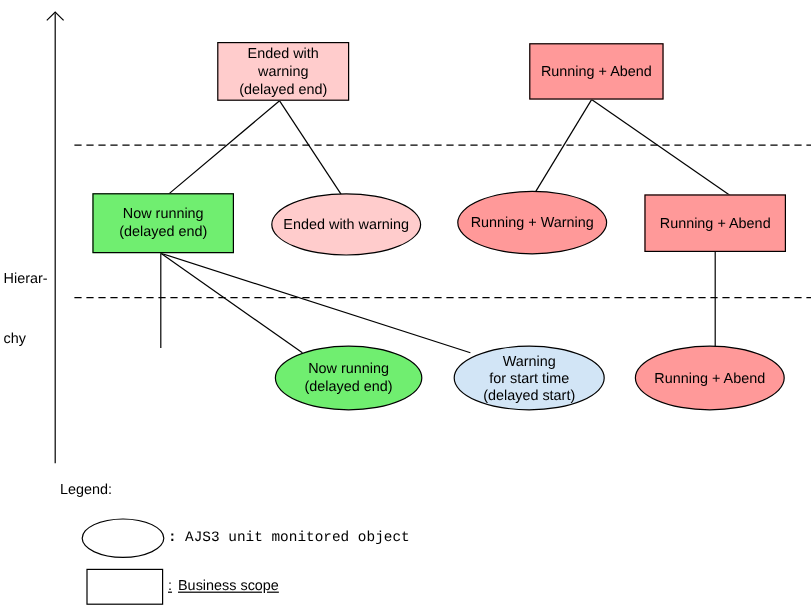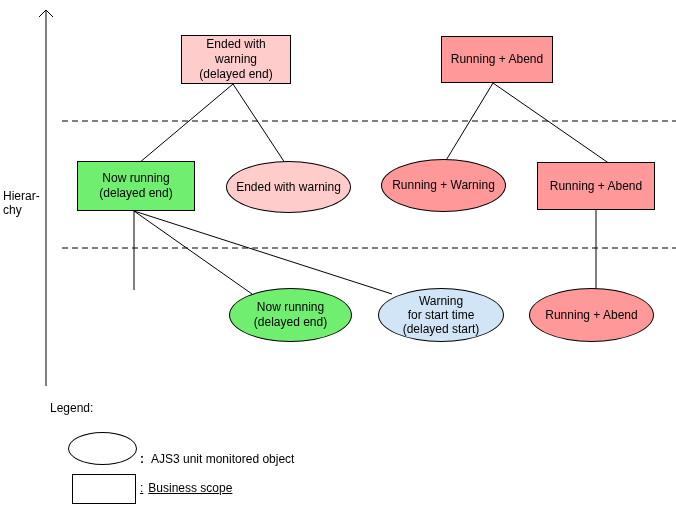--- a/index.html
+++ b/index.html
@@ -35,38 +35,38 @@
   .n4 { left: 226px; top: 161px; width: 125px; height: 52px; }
   .n5 { left: 381px; top: 159px; width: 125px; height: 53px; }
   .n6 { left: 78px;  top: 288px; width: 125px; height: 53px; }
   .n7 { left: 229px; top: 288px; width: 123px; height: 54px; }
   .n8 { left: 378px; top: 288px; width: 126px; height: 54px; line-height: 14px; }
   .n9 { left: 529px; top: 288px; width: 125px; height: 54px; }
   #hier-label {
     position: absolute; left: 3px; top: 189px;
     font-size: 12px; line-height: 14px; color: #000;
   }
-  #hier-label span { display: block; }
+  #hier-label span { display: block; margin-top: 36px; }
   
   #legend-title {
     position: absolute; left: 50px; top: 401px;
     font-size: 12px; color: #000;
   }
   #legend-ellipse {
     position: absolute; left: 68px; top: 432px; width: 69px; height: 33px;
     box-sizing: border-box; border: 1px solid #000; border-radius: 50%;
     background: #FFFFFF;
   }
   #legend-rect {
     position: absolute; left: 72px; top: 474px; width: 64px; height: 30px;
     box-sizing: border-box; border: 1px solid #000;
     background: #FFFFFF;
   }
   .legend-row { position: absolute; font-size: 12px; color: #000; white-space: nowrap; }
-  #legend-row-1 { left: 140px; top: 452px; }
+  #legend-row-1 { left: 140px; top: 441px; font-family: Liberation Mono, monospace; }
   #legend-row-2 { left: 140px; top: 481px; text-decoration: underline; }
   .sep-bold { font-weight: bold; margin-right: 7px; }
   .sep-norm { margin-right: 5px; }
 </style>
 </head>
 <body>
 
 <div id="stage">
 
   <svg id="wires" width="676" height="508">

